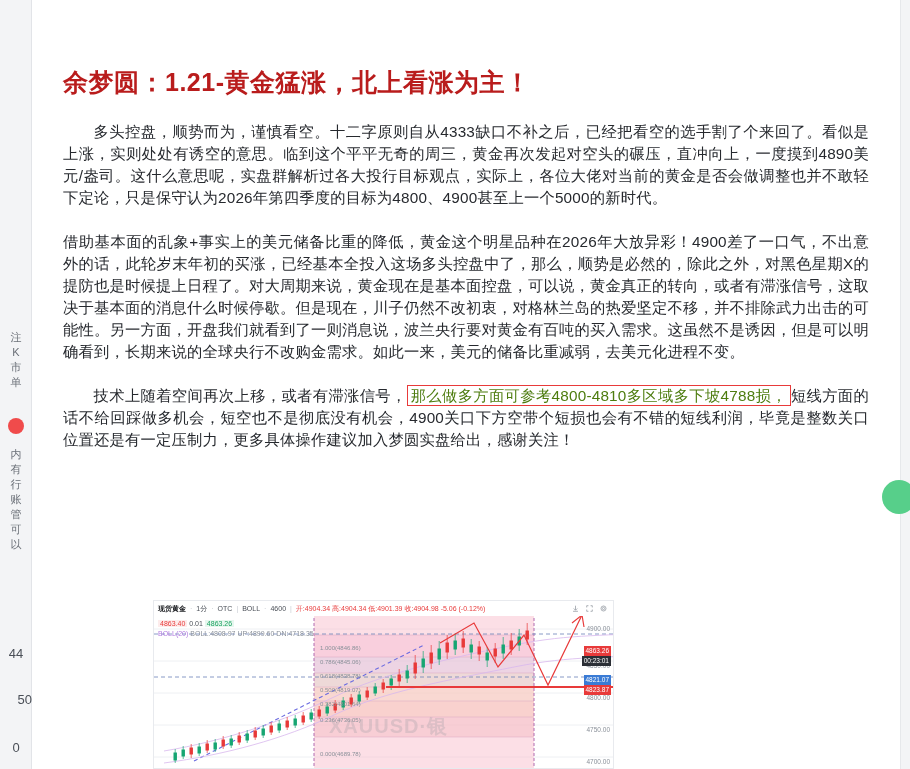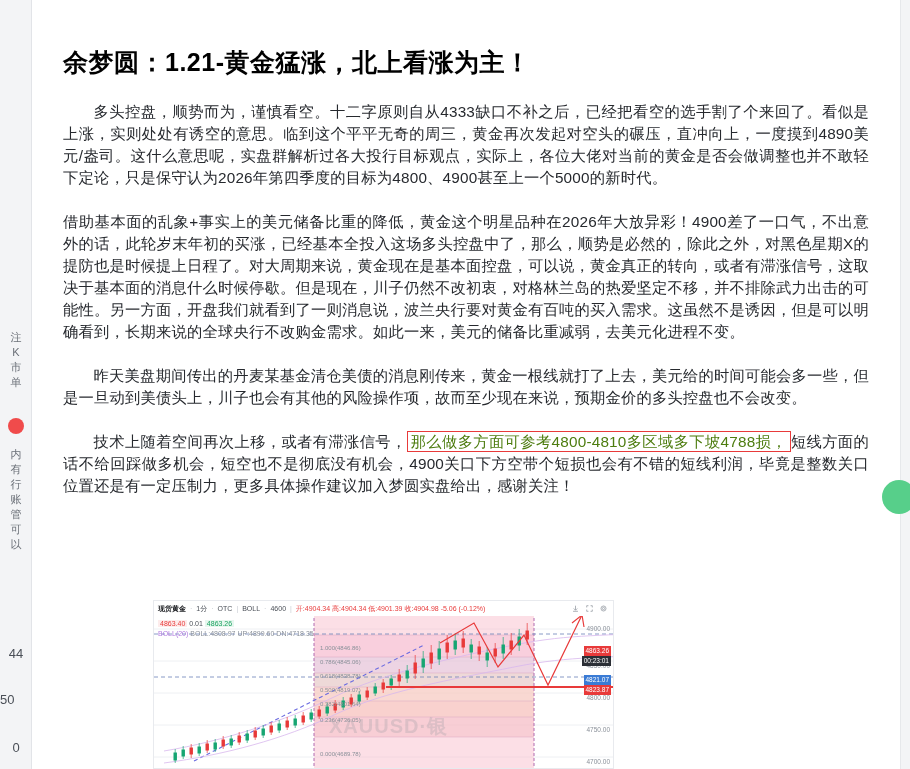--- a/index.html
+++ b/index.html
@@ -37,21 +37,21 @@
   #rail-vtext-1 { top: 330px; }
   #rail-vtext-2 { top: 447px; }
   #rail-dot {
     position: absolute;
     left: 8px; top: 418px;
     width: 16px; height: 16px;
     border-radius: 50%;
     background: #f04b4b;
   }
   #rail-num-1 { position: absolute; left: 0; width: 32px; top: 646px; text-align: center; font-size: 13px; color: #4a4f57; }
-  #rail-num-2 { position: absolute; left: 0; width: 32px; top: 692px; text-align: left; font-size: 13px; color: #4a4f57; }
+  #rail-num-2 { position: absolute; left: 0; width: 32px; top: 692px; text-align: right; font-size: 13px; color: #4a4f57; }
   #rail-num-3 { position: absolute; left: 0; width: 32px; top: 740px; text-align: center; font-size: 13px; color: #4a4f57; }
 
   
   #right-rail {
     position: absolute;
     right: 0; top: 0;
     width: 10px; height: 769px;
     background: #f3f4f6;
     border-left: 1px solid #e6e8eb;
     box-sizing: border-box;
@@ -70,24 +70,24 @@
     position: absolute;
     left: 33px; top: 0;
     width: 866px;
     height: 769px;
     background: #ffffff;
     box-sizing: border-box;
     padding: 0 30px;
   }
   #title {
     margin: 0;
-    padding-top: 46px;
+    padding-top: 66px;
     font-size: 25px;
     font-weight: bold;
-    color: #000000;
+    color: #b91c1c;
     letter-spacing: 0.5px;
   }
   #meta {
     display: flex;
     align-items: center;
     margin-top: 20px;
     color: #9a9ea6;
     font-size: 13.5px;
   }
   .meta-item { display: flex; align-items: center; margin-right: 28px; }
@@ -200,21 +200,20 @@
     <div id="rail-num-2">50</div>
     <div id="rail-num-3">0</div>
   </div>
 
   <div id="article">
     <h1 id="title">余梦圆：1.21-黄金猛涨，北上看涨为主！</h1>
 
 
     <p class="body-p" id="p1">多头控盘，顺势而为，谨慎看空。十二字原则自从4333缺口不补之后，已经把看空的选手割了个来回了。看似是上涨，实则处处有诱空的意思。临到这个平平无奇的周三，黄金再次发起对空头的碾压，直冲向上，一度摸到4890美元/盎司。这什么意思呢，实盘群解析过各大投行目标观点，实际上，各位大佬对当前的黄金是否会做调整也并不敢轻下定论，只是保守认为2026年第四季度的目标为4800、4900甚至上一个5000的新时代。</p>
     <p class="body-p" id="p2">借助基本面的乱象+事实上的美元储备比重的降低，黄金这个明星品种在2026年大放异彩！4900差了一口气，不出意外的话，此轮岁末年初的买涨，已经基本全投入这场多头控盘中了，那么，顺势是必然的，除此之外，对黑色星期X的提防也是时候提上日程了。对大周期来说，黄金现在是基本面控盘，可以说，黄金真正的转向，或者有滞涨信号，这取决于基本面的消息什么时候停歇。但是现在，川子仍然不改初衷，对格林兰岛的热爱坚定不移，并不排除武力出击的可能性。另一方面，开盘我们就看到了一则消息说，波兰央行要对黄金有百吨的买入需求。这虽然不是诱因，但是可以明确看到，长期来说的全球央行不改购金需求。如此一来，美元的储备比重减弱，去美元化进程不变。</p>
-    <p class="body-p" id="p3">昨天美盘期间传出的丹麦某基金清仓美债的消息刚传来，黄金一根线就打了上去，美元给的时间可能会多一些，但是一旦动到美债头上，川子也会有其他的风险操作项，故而至少现在来说，预期金价的多头控盘也不会改变。</p>
     <p class="body-p" id="p4"><span>技术上随着空间再次上移，或者有滞涨信号，</span><span class="boxed">那么做多方面可参考4800-4810多区域多下坡4788损，</span><span>短线方面的话不给回踩做多机会，短空也不是彻底没有机会，4900关口下方空带个短损也会有不错的短线利润，毕竟是整数关口位置还是有一定压制力，更多具体操作建议加入梦圆实盘给出，感谢关注！</span></p>
   </div>
 
   <div id="chart-wrap">
 
     <svg id="chart-svg" width="581" height="167" viewBox="0 0 581 167">
       <rect x="0" y="0" width="581" height="167" fill="#ffffff"></rect>
 
       <g stroke="#eef0f3" stroke-width="1">
         <line x1="0" y1="28" x2="540" y2="28"></line>

